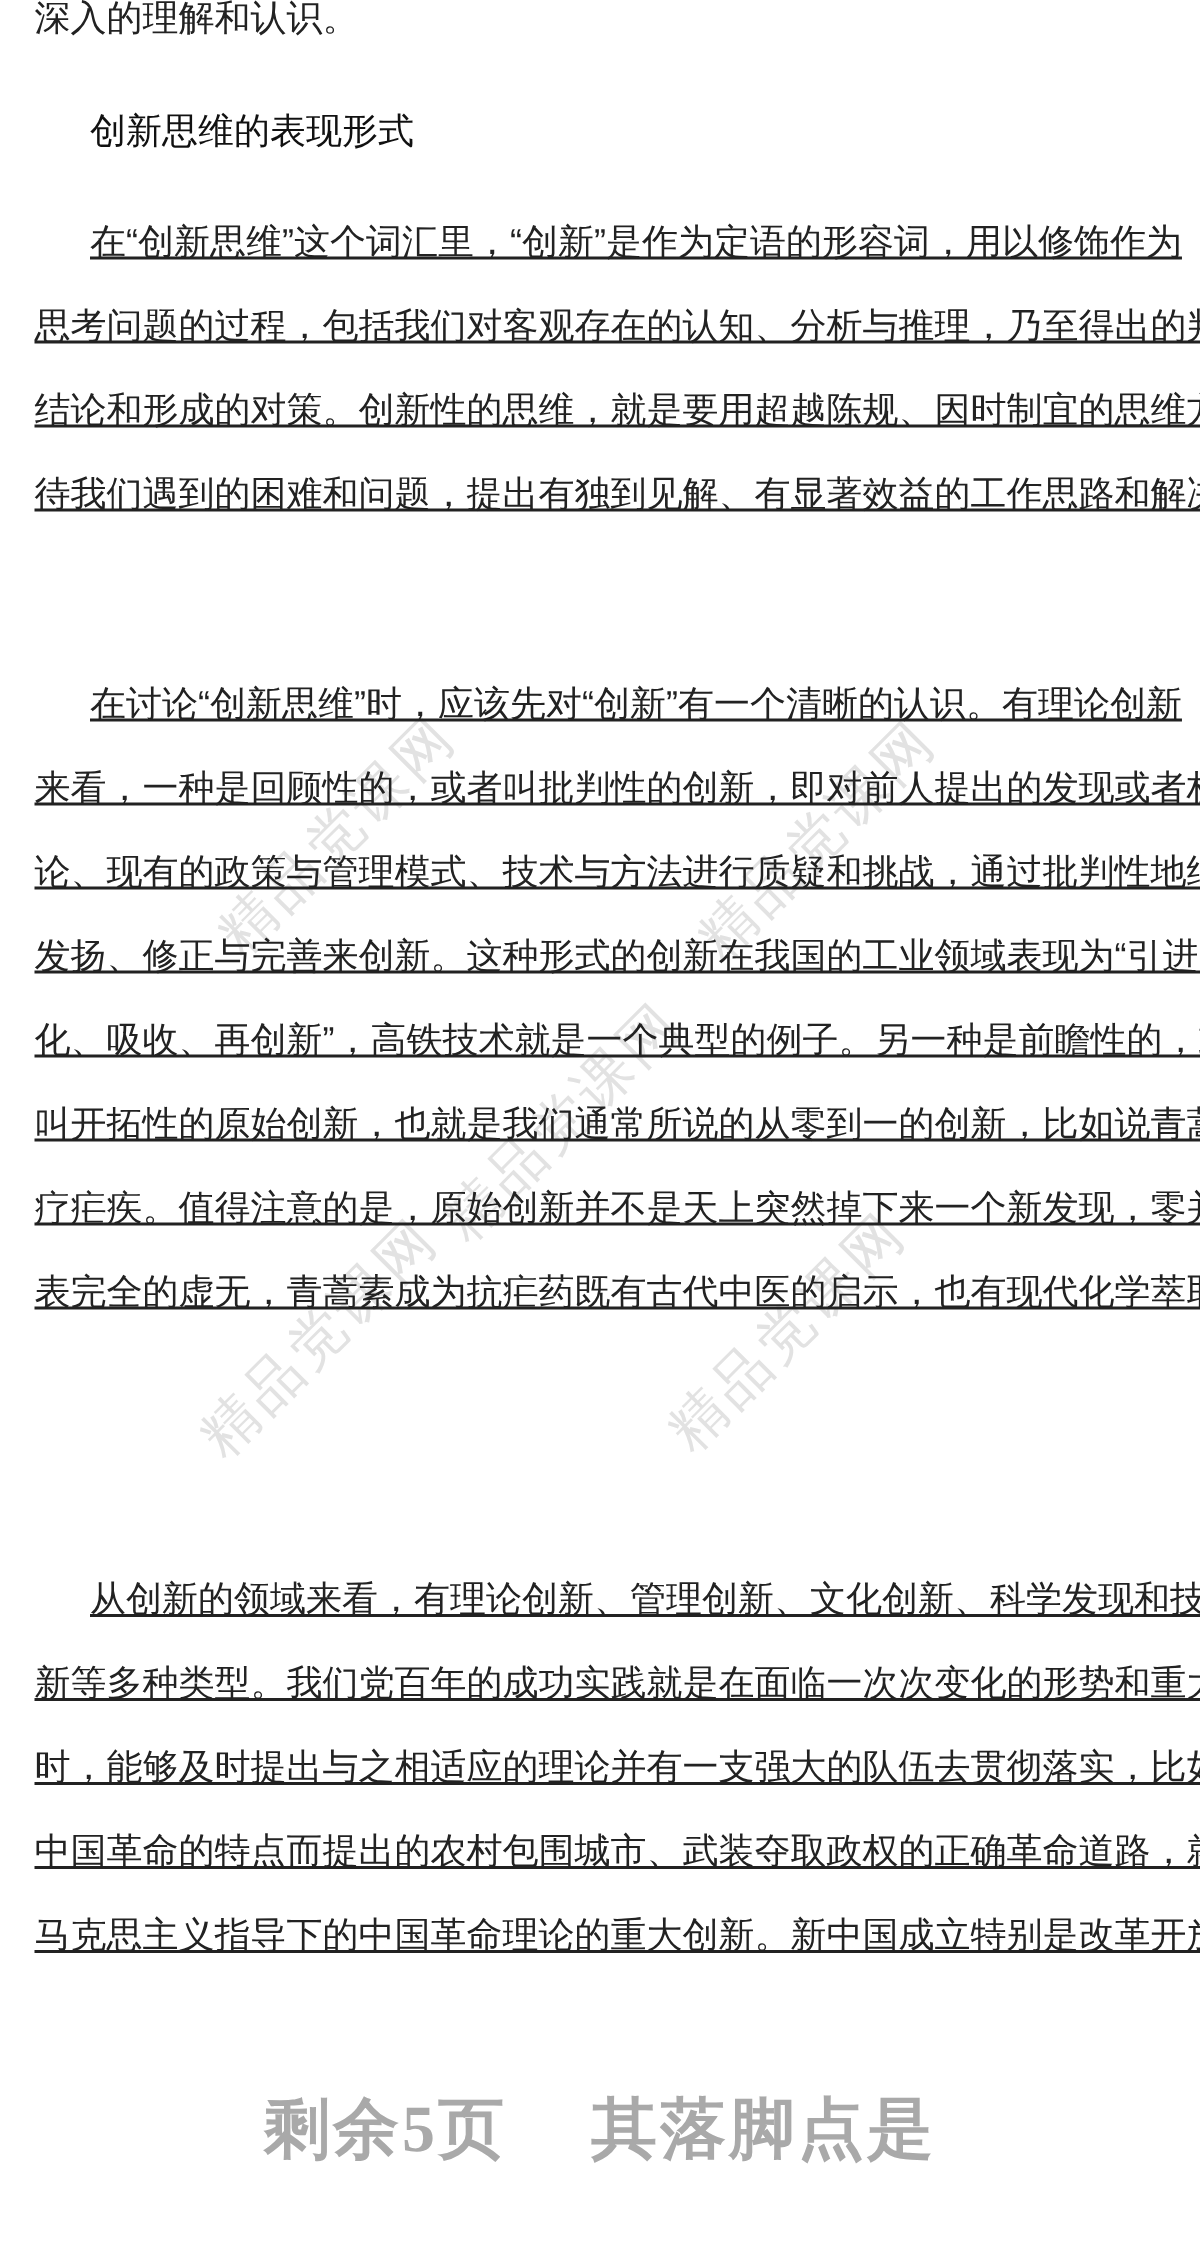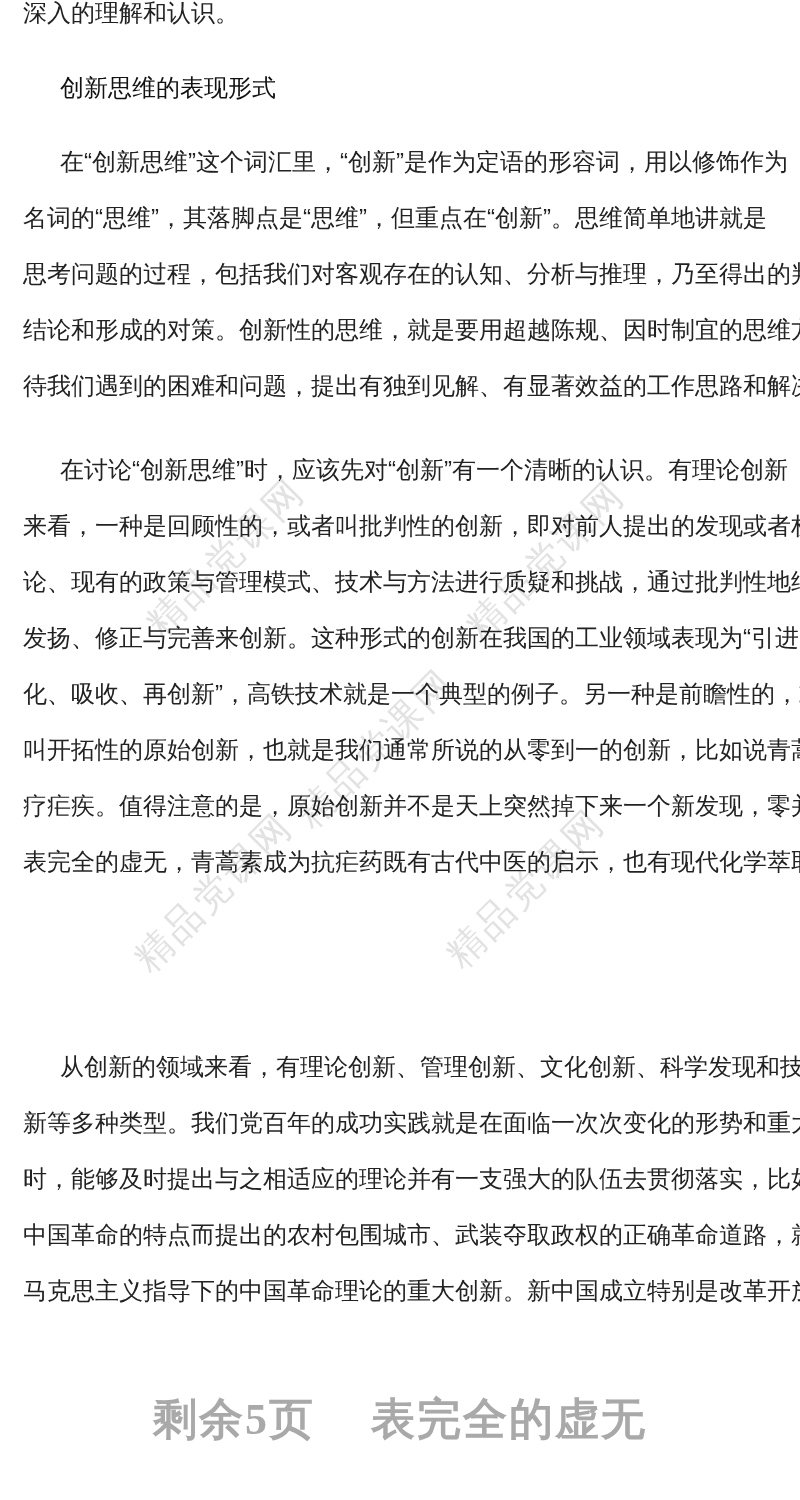--- a/index.html
+++ b/index.html
@@ -25,21 +25,21 @@
     text-align:center;
     font-size:38px;
     letter-spacing:3px;
     color:var(--wm-color);
     transform:rotate(-45deg);
     white-space:nowrap;
     user-select:none;
   }
   .content{position:absolute;left:0;top:0;width:800px;height:1500px;z-index:1;border-radius:28px;}
   .text-block{position:absolute;left:23px;right:23px;color:var(--body-text);font-size:24px;}
-  .line{white-space:nowrap;height:56px;line-height:56px;}
+  .line{white-space:nowrap;height:56px;line-height:56px;text-decoration:underline;}
   .para .line:first-child{text-indent:37px;}
   .top-line{line-height:28px;height:28px;top:-1px;}
   .heading{
     font-weight:400;
     color:var(--heading-text);
     padding-left:37px;
     line-height:56px;height:56px;
   }
   #heading-1{top:60px;}
   #para-1{top:134px;}
@@ -70,21 +70,20 @@
     </div>
 
   <div class="content">
 
     <div class="text-block top-line" id="top-line">深入的理解和认识。</div>
 
     <div class="text-block heading" id="heading-1">创新思维的表现形式</div>
 
     <div class="text-block para" id="para-1">
         <div class="line">在“创新思维”这个词汇里，“创新”是作为定语的形容词，用以修饰作为</div>
-        <div class="line">名词的“思维”，其落脚点是“思维”，但重点在“创新”。思维简单地讲就是</div>
         <div class="line">思考问题的过程，包括我们对客观存在的认知、分析与推理，乃至得出的判断、</div>
         <div class="line">结论和形成的对策。创新性的思维，就是要用超越陈规、因时制宜的思维方式对</div>
         <div class="line">待我们遇到的困难和问题，提出有独到见解、有显著效益的工作思路和解决方案。</div>
       </div>
 
     <div class="text-block para" id="para-2">
         <div class="line">在讨论“创新思维”时，应该先对“创新”有一个清晰的认识。有理论创新</div>
         <div class="line">来看，一种是回顾性的，或者叫批判性的创新，即对前人提出的发现或者权威理</div>
         <div class="line">论、现有的政策与管理模式、技术与方法进行质疑和挑战，通过批判性地继承、</div>
         <div class="line">发扬、修正与完善来创新。这种形式的创新在我国的工业领域表现为“引进、消</div>
@@ -98,17 +97,17 @@
     <div class="text-block para" id="para-3">
         <div class="line">从创新的领域来看，有理论创新、管理创新、文化创新、科学发现和技术创</div>
         <div class="line">新等多种类型。我们党百年的成功实践就是在面临一次次变化的形势和重大转折</div>
         <div class="line">时，能够及时提出与之相适应的理论并有一支强大的队伍去贯彻落实，比如根据</div>
         <div class="line">中国革命的特点而提出的农村包围城市、武装夺取政权的正确革命道路，就是在</div>
         <div class="line">马克思主义指导下的中国革命理论的重大创新。新中国成立特别是改革开放以来，</div>
       </div>
 
     <div class="footer" id="footer">
       <span>剩余5页</span>
-      <span>表完全的虚无</span>
+      <span>其落脚点是</span>
     </div>
 
   </div>
 </div>
 
 </body></html>

